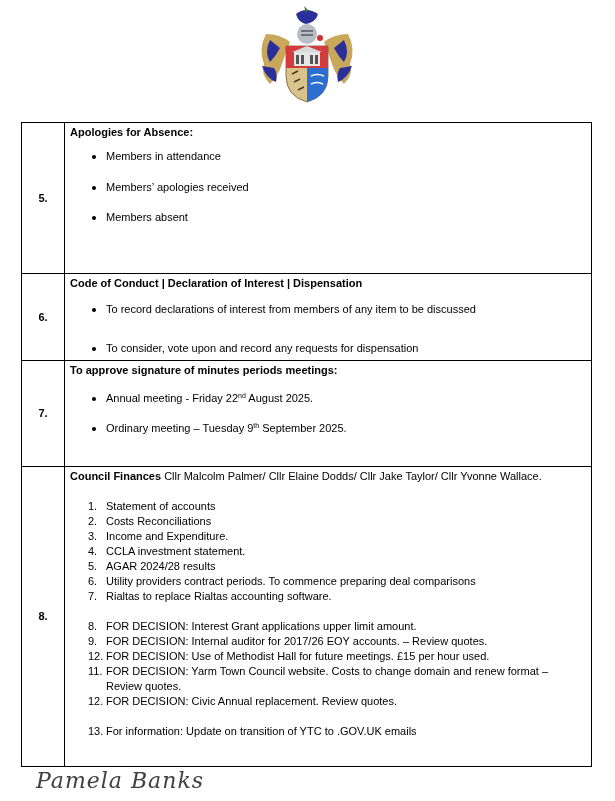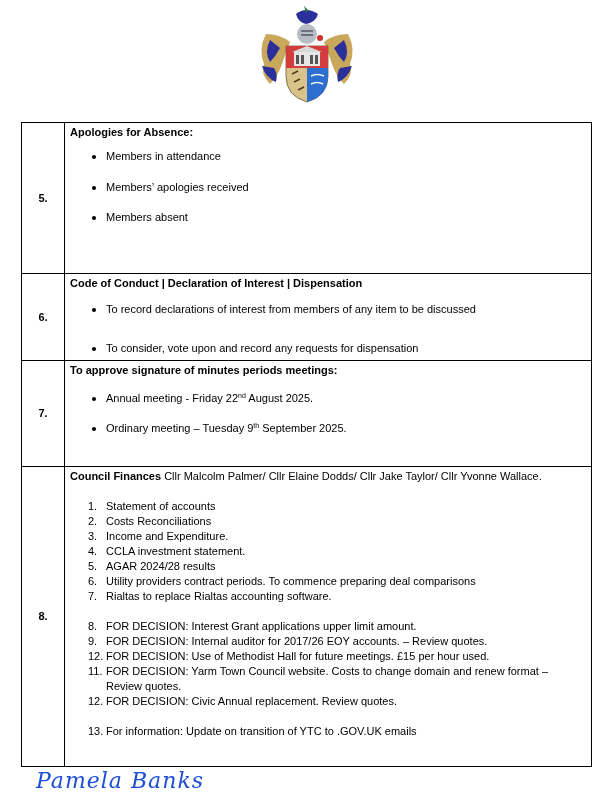--- a/index.html
+++ b/index.html
@@ -33,21 +33,21 @@
     content: ""; position: absolute; left: 22px; top: 6px;
     width: 4px; height: 4px; border-radius: 50%; background: #000;
   }
   ol.numbered { list-style: none; margin: 0; padding: 0; }
   ol.numbered li { position: relative; padding-left: 36px; text-indent: 0; }
   ol.numbered li .n { position: absolute; left: 18px; }
   sup { font-size: 7px; line-height: 0; vertical-align: 4px; }
   .signature {
     position: absolute; left: 36px; top: 768px;
     font-family: "DejaVu Serif", serif; font-style: italic;
-    font-size: 22px; color: #1d4ed8; letter-spacing: 1px;
+    font-size: 22px; color: #404040; letter-spacing: 1px;
   }
 </style>
 </head>
 <body>
 
 <div class="crest">
   <svg width="102" height="100" viewBox="0 0 102 100">
 
     <path d="M10 30 Q2 45 8 60 Q4 70 14 80 Q22 72 26 60 Q30 48 34 38 Q24 30 10 30Z" fill="#c9a85c"></path>
     <path d="M14 36 Q8 48 14 58 Q20 52 24 44Z" fill="#2b2f9a"></path>

